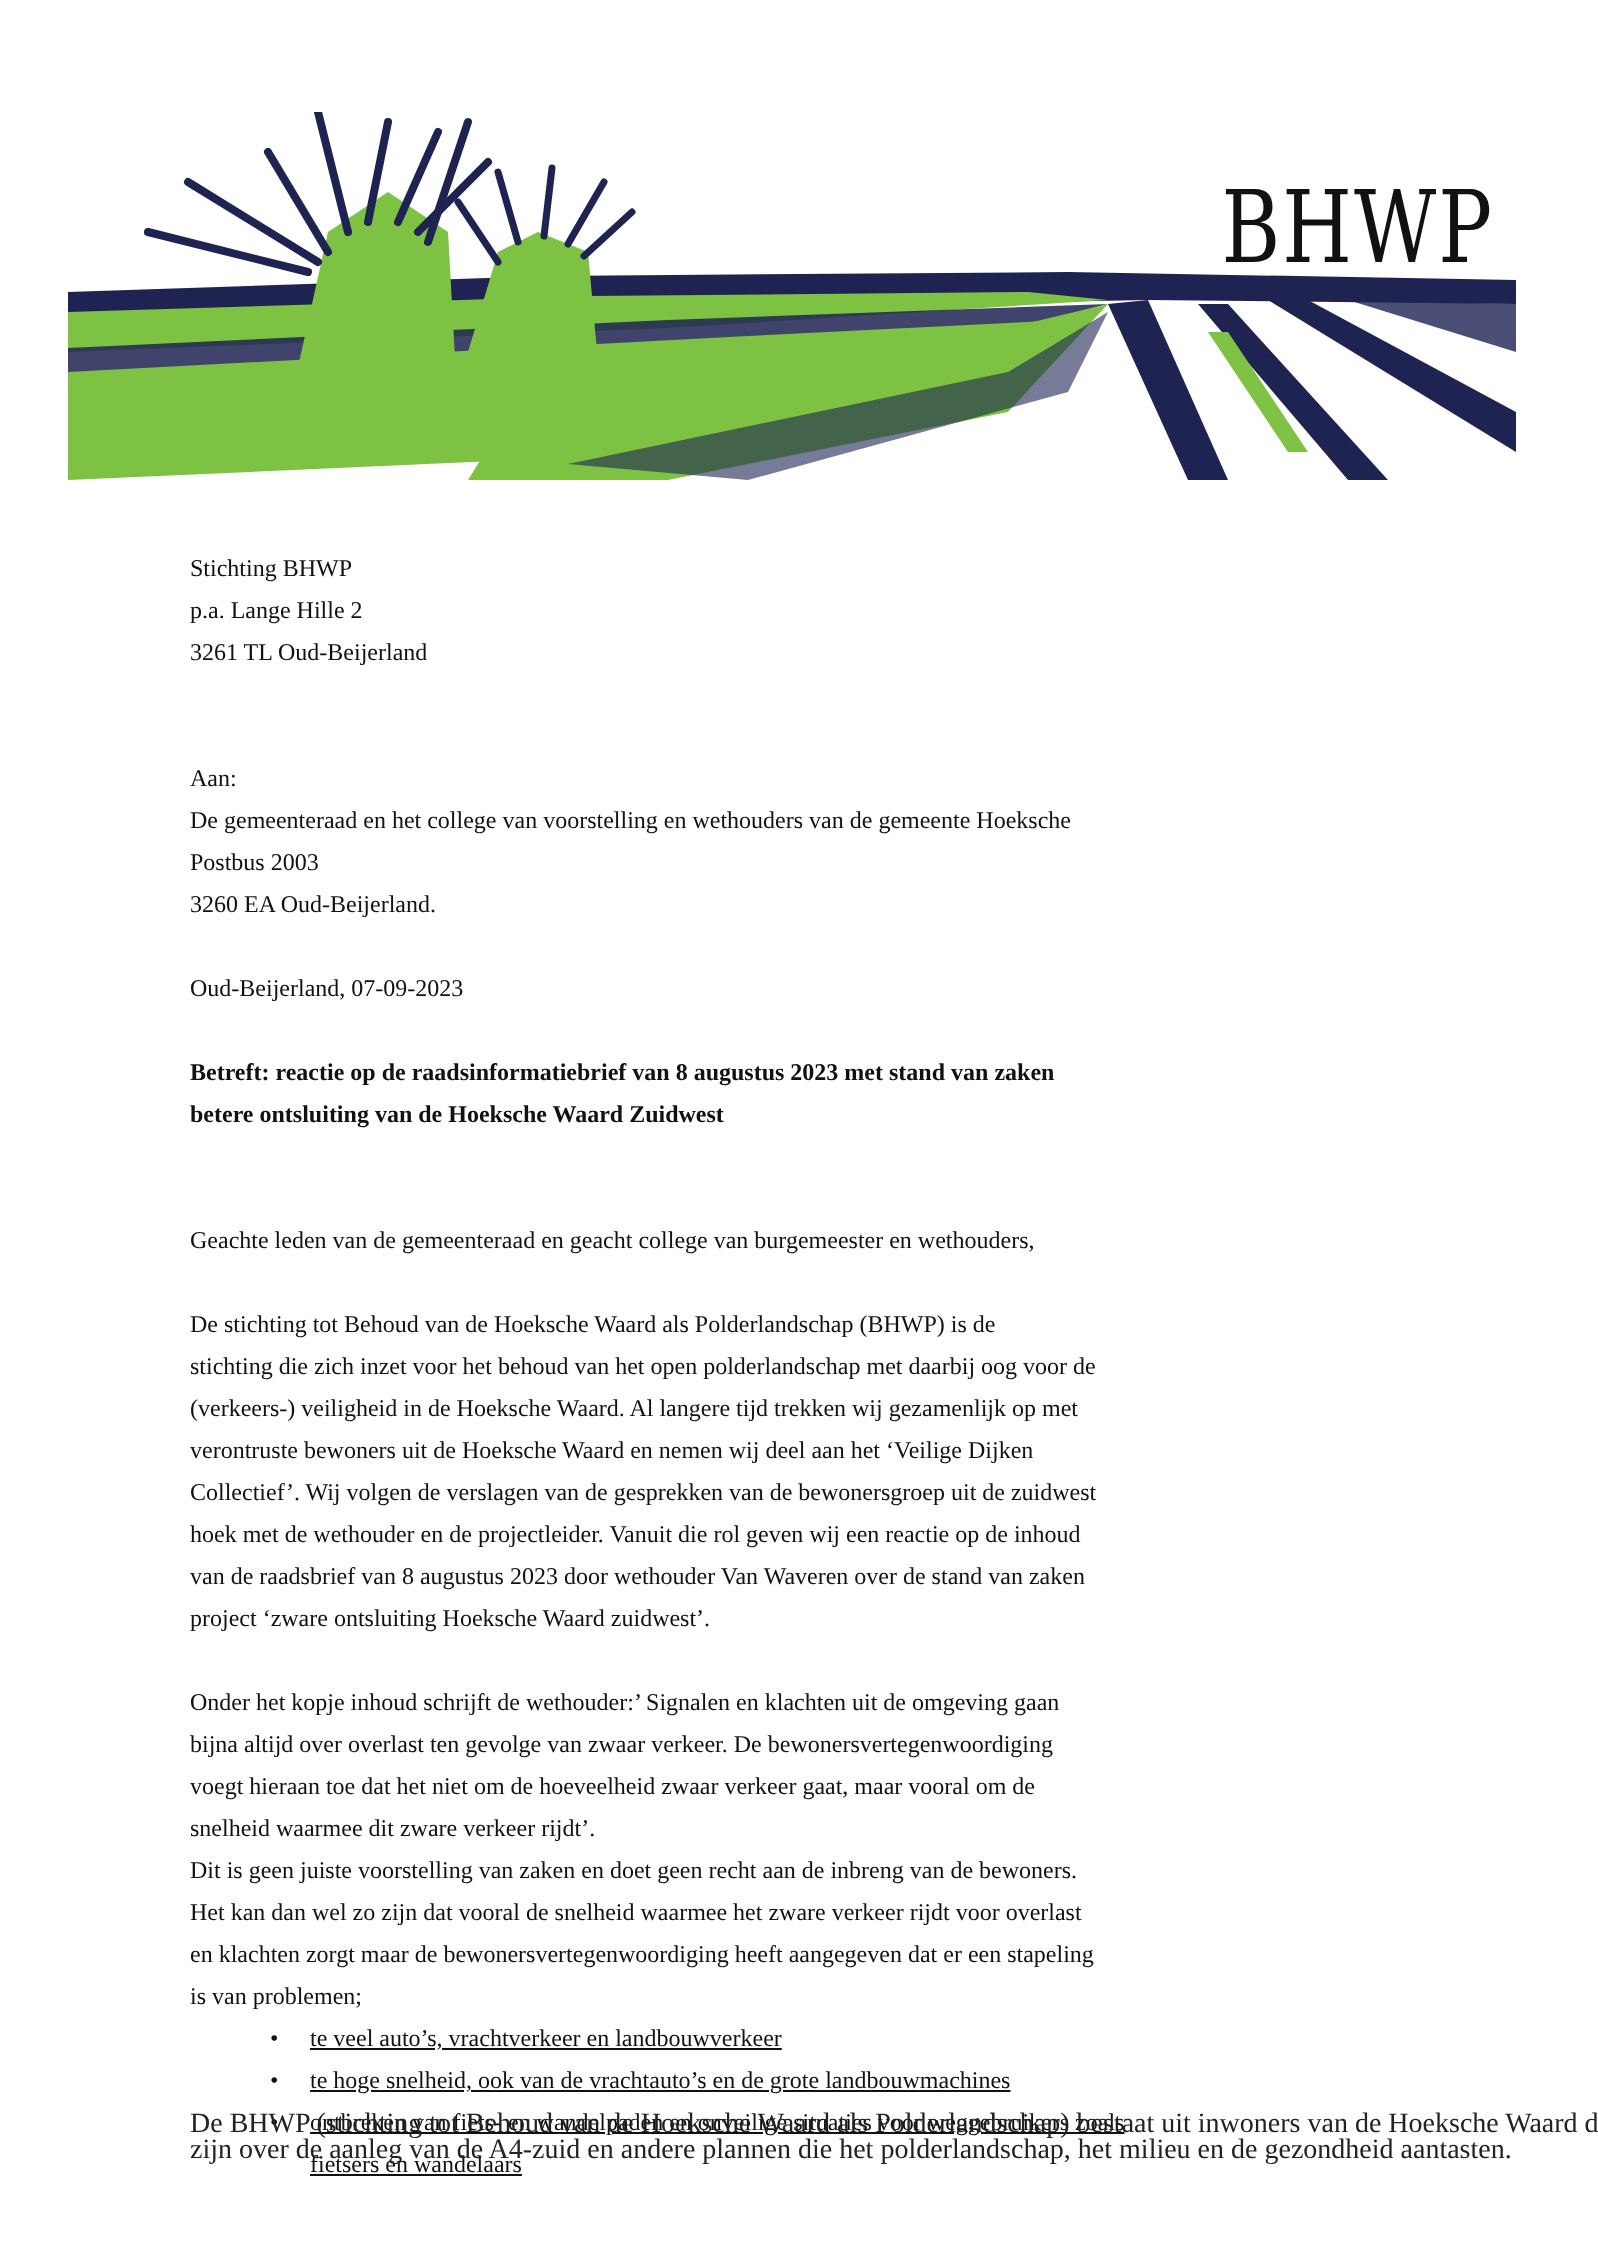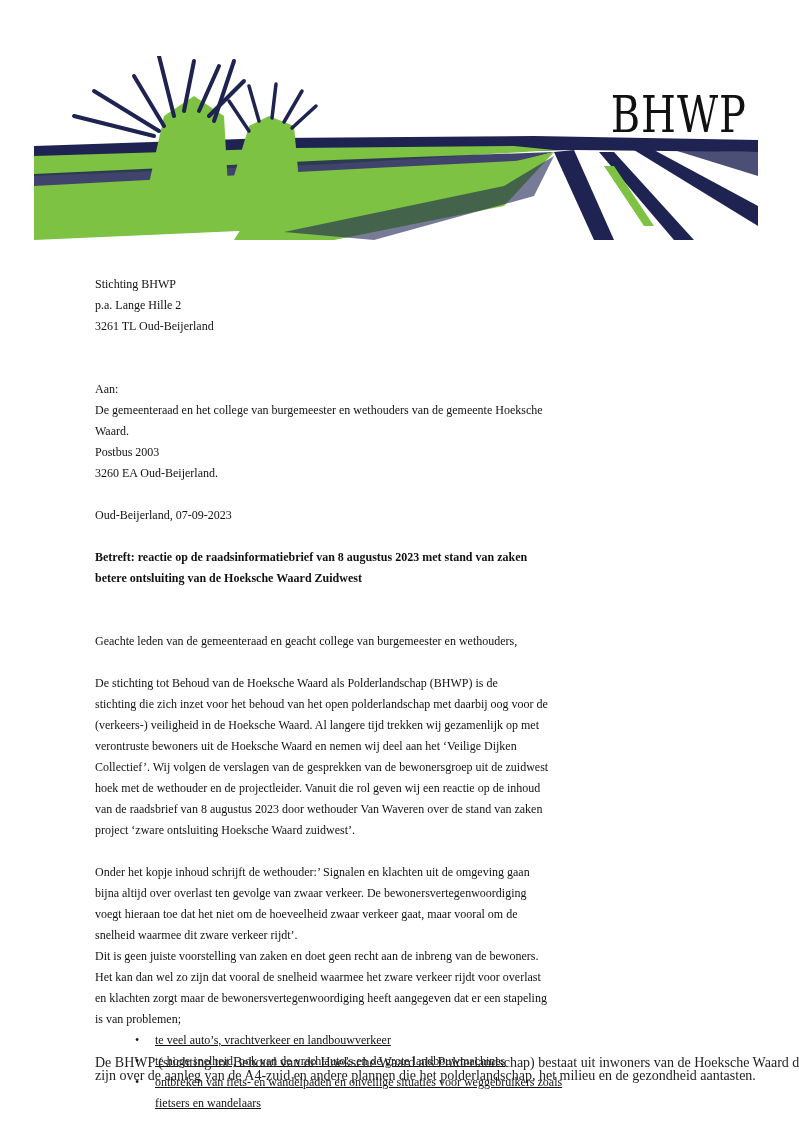--- a/index.html
+++ b/index.html
@@ -67,22 +67,21 @@
 
 <div class="content">
   <div>
     <span class="line">Stichting BHWP</span>
     <span class="line">p.a. Lange Hille 2</span>
     <span class="line">3261 TL Oud-Beijerland</span>
   </div>
   <div class="gap1"></div>
   <div>
     <span class="line">Aan:</span>
-    <span class="line">De gemeenteraad en het college van burgemeester en wethouders van de gemeente Hoeksche</span>
-    <span class="line">Waard.</span>
+    <span class="line">De gemeenteraad en het college van voorstelling en wethouders van de gemeente Hoeksche</span>
     <span class="line">Postbus 2003</span>
     <span class="line">3260 EA Oud-Beijerland.</span>
   </div>
   <div class="gap2"></div>
   <span class="date">Oud-Beijerland, 07-09-2023</span>
   <div class="gap2"></div>
   <div class="subject">
     <span class="line">Betreft: reactie op de raadsinformatiebrief van 8 augustus 2023 met stand van zaken</span>
     <span class="line">betere ontsluiting van de Hoeksche Waard Zuidwest</span>
   </div>

